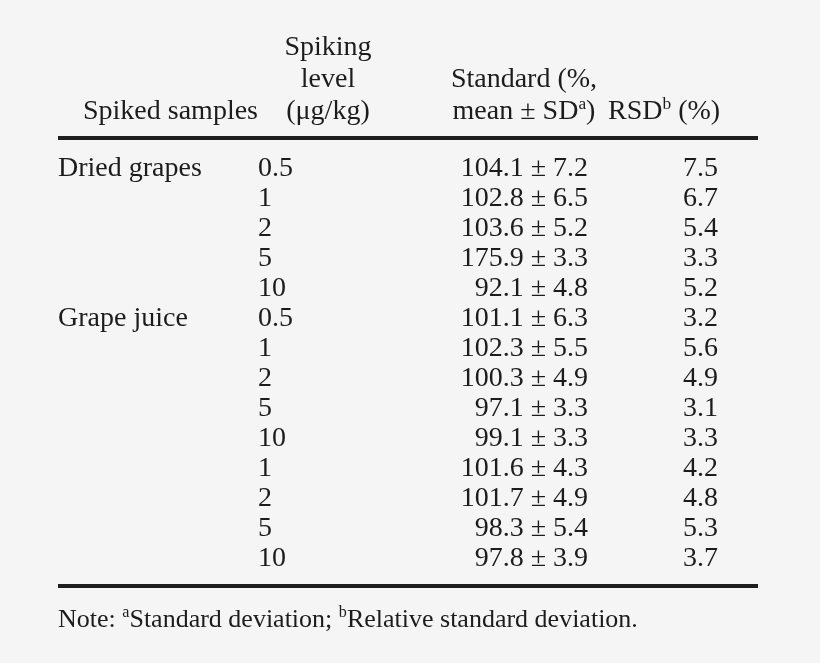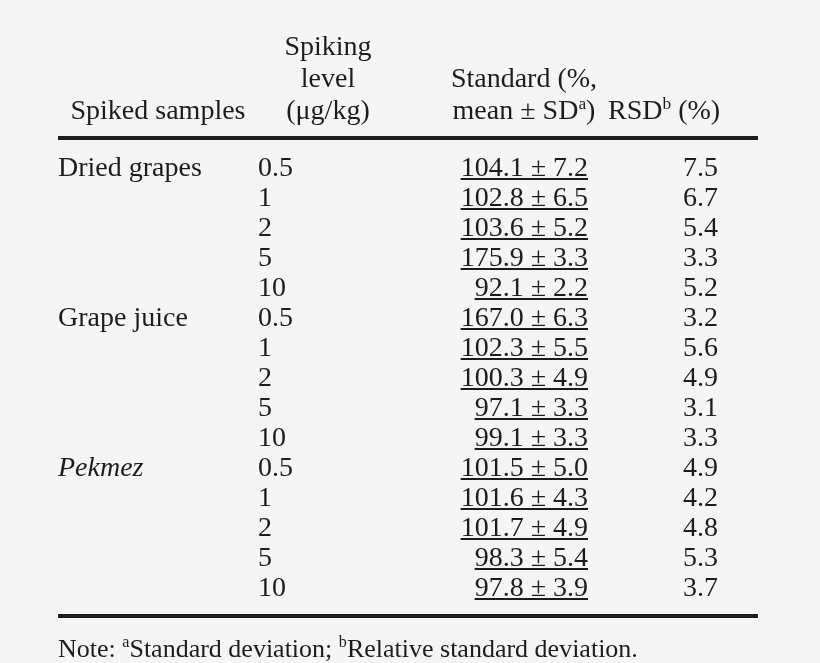--- a/index.html
+++ b/index.html
@@ -32,33 +32,33 @@
   col.c3 { width: 210px; }
   col.c4 { width: 150px; }
   thead th {
     font-weight: normal;
     vertical-align: bottom;
     padding: 0 0 10px 0;
     line-height: 32px;
     border-bottom: 4px solid #1e1e1e;
     margin-top: 32px;
   }
-  th.h1 { text-align: center; }
+  th.h1 { text-align: right; }
   th.h2 { text-align: center; }
   th.h3 { text-align: center; padding-left: 42px; }
   th.h4 { text-align: left; white-space: nowrap; }
   tbody td {
     height: 30px;
     line-height: 30px;
     padding: 0;
     white-space: nowrap;
   }
   td.c1 { text-align: left; }
   td.c2 { text-align: left; }
-  td.c3 { text-align: right; padding-right: 20px; text-decoration: underline; }
+  td.c3 { text-align: right; padding-right: 20px; }
   td.c4 { text-align: right; padding-right: 40px; }
   tr.first-row td { padding-top: 12px; margin-left: 44px; }
   tr.last-row td {
     padding-bottom: 12px;
     border-bottom: 4px solid #1e1e1e;
   }
   .italic { font-style: italic; }
   sup {
     font-size: 0.62em;
     line-height: 0;
@@ -122,28 +122,28 @@
       </tr>
       <tr>
         <td class="c1"></td>
         <td class="c2">5</td>
         <td class="c3">175.9 ± 3.3</td>
         <td class="c4">3.3</td>
       </tr>
       <tr>
         <td class="c1"></td>
         <td class="c2">10</td>
-        <td class="c3">92.1 ± 2.2</td>
+        <td class="c3">92.1 ± 4.8</td>
         <td class="c4">5.2</td>
       </tr>
 
       <tr>
         <td class="c1">Grape juice</td>
         <td class="c2">0.5</td>
-        <td class="c3">167.0 ± 6.3</td>
+        <td class="c3">101.1 ± 6.3</td>
         <td class="c4">3.2</td>
       </tr>
       <tr>
         <td class="c1"></td>
         <td class="c2">1</td>
         <td class="c3">102.3 ± 5.5</td>
         <td class="c4">5.6</td>
       </tr>
       <tr>
         <td class="c1"></td>
@@ -157,26 +157,20 @@
         <td class="c3">97.1 ± 3.3</td>
         <td class="c4">3.1</td>
       </tr>
       <tr>
         <td class="c1"></td>
         <td class="c2">10</td>
         <td class="c3">99.1 ± 3.3</td>
         <td class="c4">3.3</td>
       </tr>
 
-      <tr>
-        <td class="c1 italic">Pekmez</td>
-        <td class="c2">0.5</td>
-        <td class="c3">101.5 ± 5.0</td>
-        <td class="c4">4.9</td>
-      </tr>
       <tr>
         <td class="c1"></td>
         <td class="c2">1</td>
         <td class="c3">101.6 ± 4.3</td>
         <td class="c4">4.2</td>
       </tr>
       <tr>
         <td class="c1"></td>
         <td class="c2">2</td>
         <td class="c3">101.7 ± 4.9</td>

